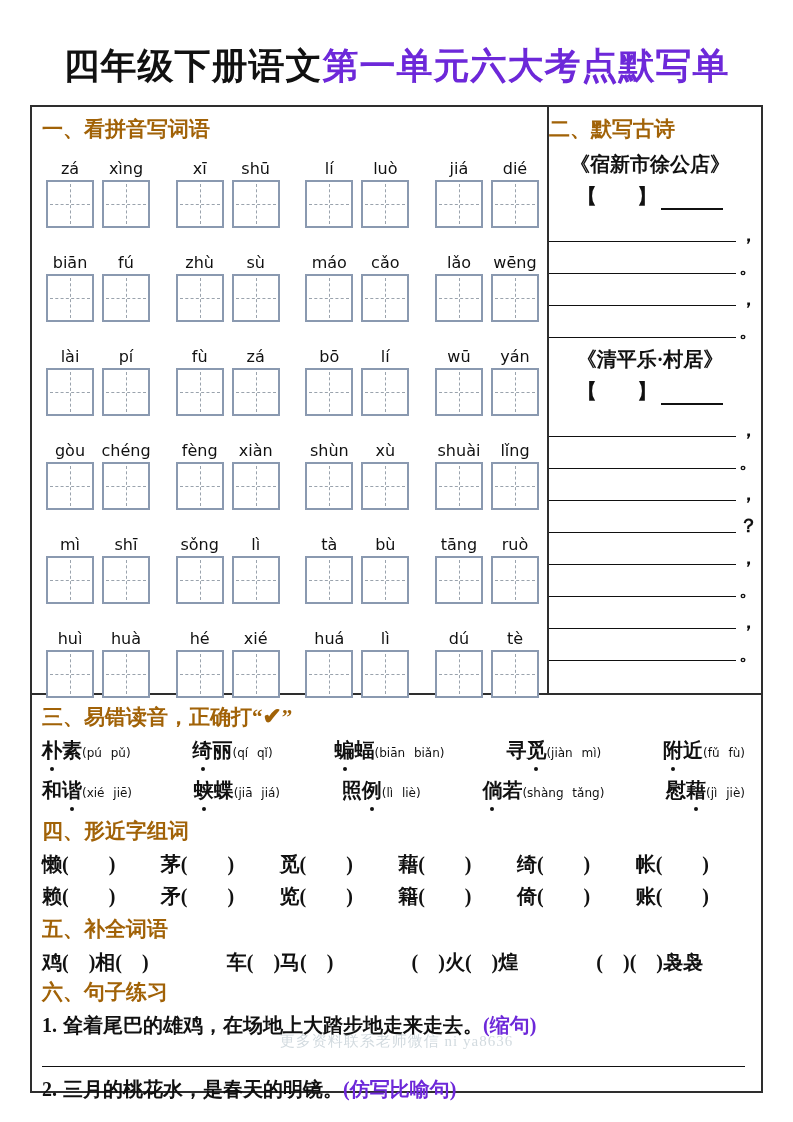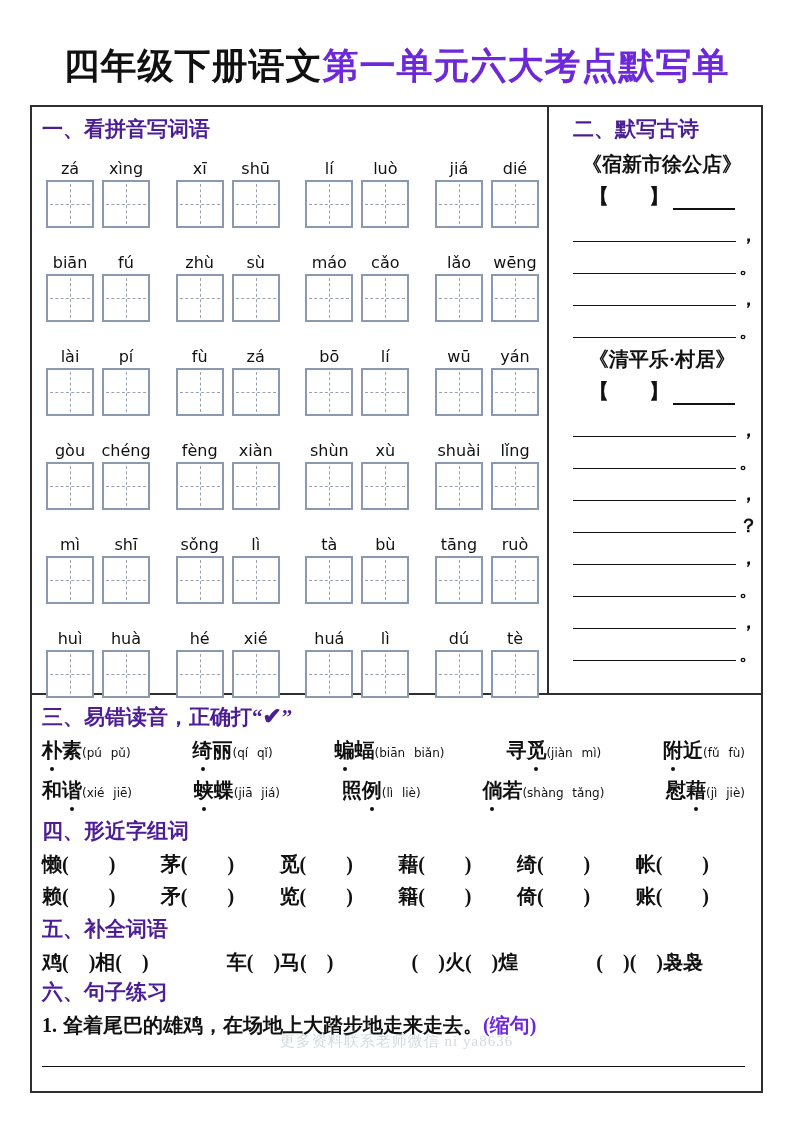--- a/index.html
+++ b/index.html
@@ -12,22 +12,22 @@
     margin:42px 0 0; text-align:center; font-size:36px; font-weight:bold;
     letter-spacing:1px; white-space:nowrap;
   }
   .page-title .red { color:#6d28d9; }
   .main-box {
     width:733px; height:988px; margin:14px auto 0;
     border:2px solid #2e2e2e;
   }
   .top-area { display:flex; height:588px; border-bottom:2px solid #2e2e2e; }
   .left-col { width:517px; border-right:2px solid #2e2e2e; padding:6px 4px 0 10px; }
-  .right-col { flex:1; padding:6px 10px 0 24px;font-family:Liberation Serif, serif; }
-  .sec-heading { color:#4c1d95; font-weight:bold; font-size:21px; margin:2px 0 6px; white-space:nowrap; }
+  .right-col { flex:1; padding:6px 10px 0 0;font-family:Liberation Serif, serif; }
+  .sec-heading { color:#a16207; font-weight:bold; font-size:21px; margin:2px 0 6px; white-space:nowrap; }
 
   
   .py-row { display:flex; justify-content:space-between; margin-bottom:15px; padding:0 2px; }
   .py-row:last-child { margin-bottom:0; }
   .py-group { display:flex; gap:4px;margin-top:8px; }
   .py-cell { display:flex; flex-direction:column; align-items:center; width:52px; }
   .pinyin { font-family:"DejaVu Sans", sans-serif; font-size:16px; height:23px; line-height:23px; white-space:nowrap; }
   .tzg { width:48px; height:48px; border:2px solid #8a99b0; position:relative; background:#fff; }
   .tzg::before { content:""; position:absolute; left:50%; top:2px; bottom:2px; border-left:1.5px dashed #9aa3ad; }
   .tzg::after  { content:""; position:absolute; top:50%; left:2px; right:2px; border-top:1.5px dashed #9aa3ad; }
@@ -434,17 +434,18 @@
       <div id="s5-row" class="s5-row">
           <span class="s5-item">鸡(　)相(　)</span>
           <span class="s5-item">车(　)马(　)</span>
           <span class="s5-item">(　)火(　)煌</span>
           <span class="s5-item">(　)(　)袅袅</span>
         </div>
 
       <div class="sec-heading">六、句子练习</div>
       <div class="s6-item"><span class="s6-num">1.</span><span>耸着尾巴的雄鸡，在场地上大踏步地走来走去。</span><span class="tag-blue">(缩句)</span></div>
       <div class="answer-line"></div>
+      <div class="s6-item"><span class="s6-num">2.</span><span>三月的桃花水，是春天的明镜。</span><span class="tag-blue">(仿写比喻句)</span></div>
 
       <div class="watermark">更多资料联系老师微信 ni ya8636</div>
     </div>
   </div>
 </div>
 
 </body></html>

